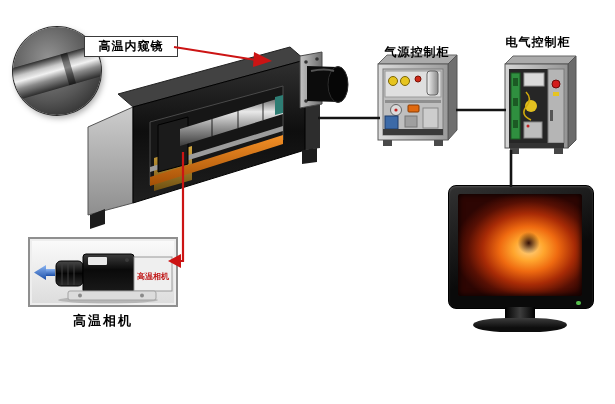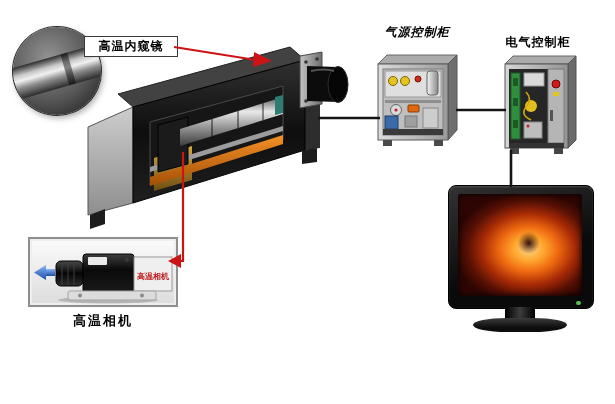--- a/index.html
+++ b/index.html
@@ -141,21 +141,21 @@
     <rect x="33" y="55" width="11" height="7" rx="1" fill="#e0690f" stroke="#8a3a00"></rect>
     <rect x="10" y="66" width="13" height="13" fill="#3c6aa8" stroke="#1e3c6a"></rect>
     <rect x="30" y="66" width="12" height="11" fill="#9f9f9f" stroke="#777"></rect>
     <rect x="48" y="58" width="15" height="20" fill="#cdcdcd" stroke="#888"></rect>
     <rect x="8" y="79" width="60" height="6" fill="#3a3a3a"></rect>
     <g fill="#4a4a4a">
       <rect x="8" y="90" width="9" height="6"></rect>
         <rect x="59" y="90" width="9" height="6"></rect>
     </g>
   </svg>
-  <div class="cab-label" style="left:375px;top:24px;width:84px;font-style:italic;">气源控制柜</div>
+  <div class="cab-label" style="left:375px;top:44px;width:84px;">气源控制柜</div>
 
   <svg class="abs" style="left:500px;top:50px;" width="85" height="112" viewBox="0 0 85 112">
     <defs>
       <linearGradient id="ecF" x1="0" y1="0" x2="1" y2="0">
           <stop offset="0" stop-color="#d6d6d6"></stop>
           <stop offset="1" stop-color="#949494"></stop>
         </linearGradient>
     </defs>
     <polygon points="5,14 13,6 76,6 68,14" fill="#ababab" stroke="#666"></polygon>
     <polygon points="68,14 76,6 76,90 68,98" fill="#6b6b6b" stroke="#555"></polygon>

